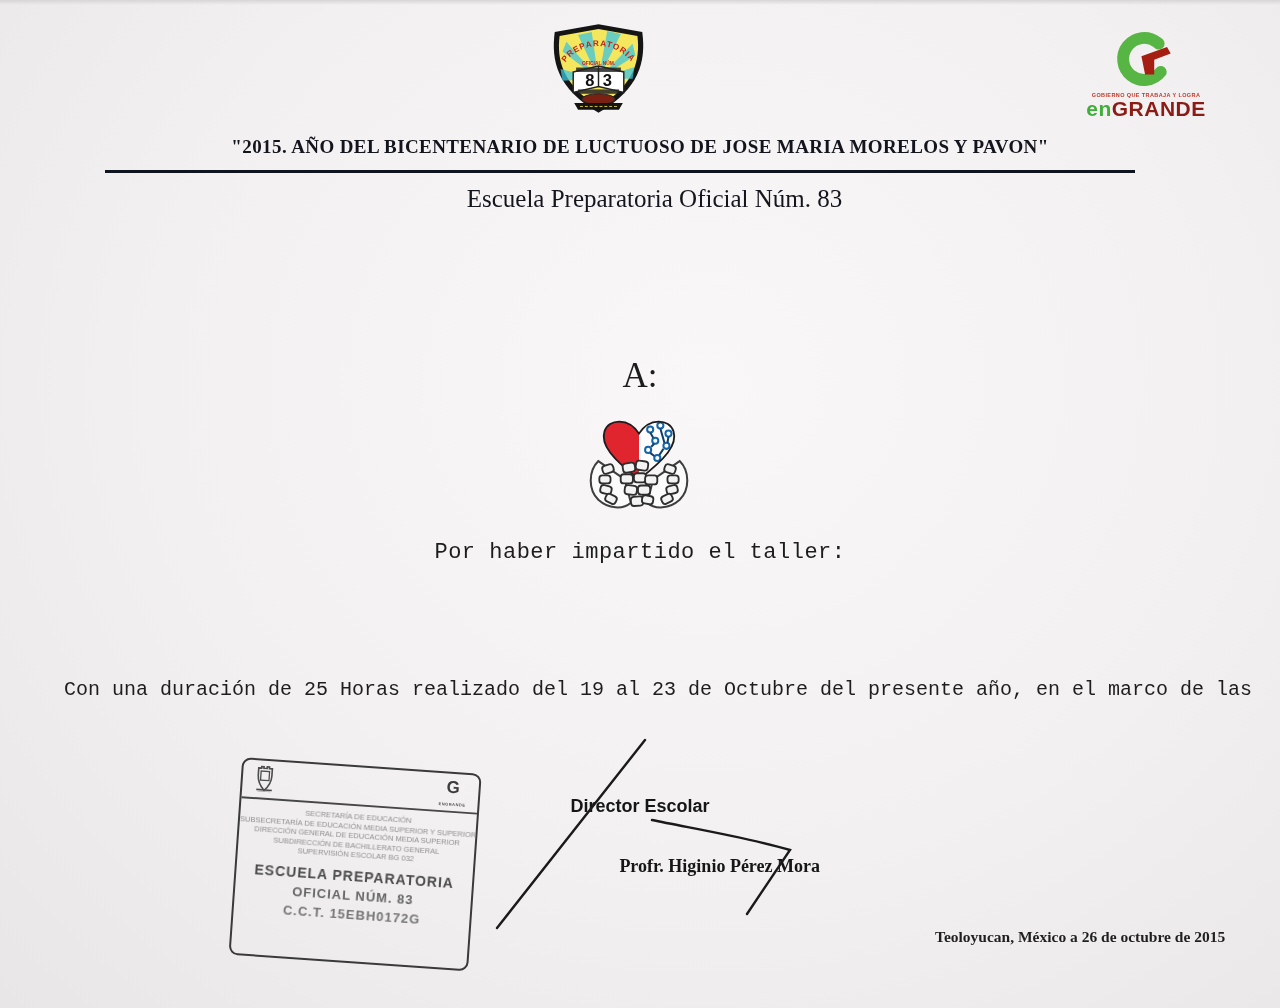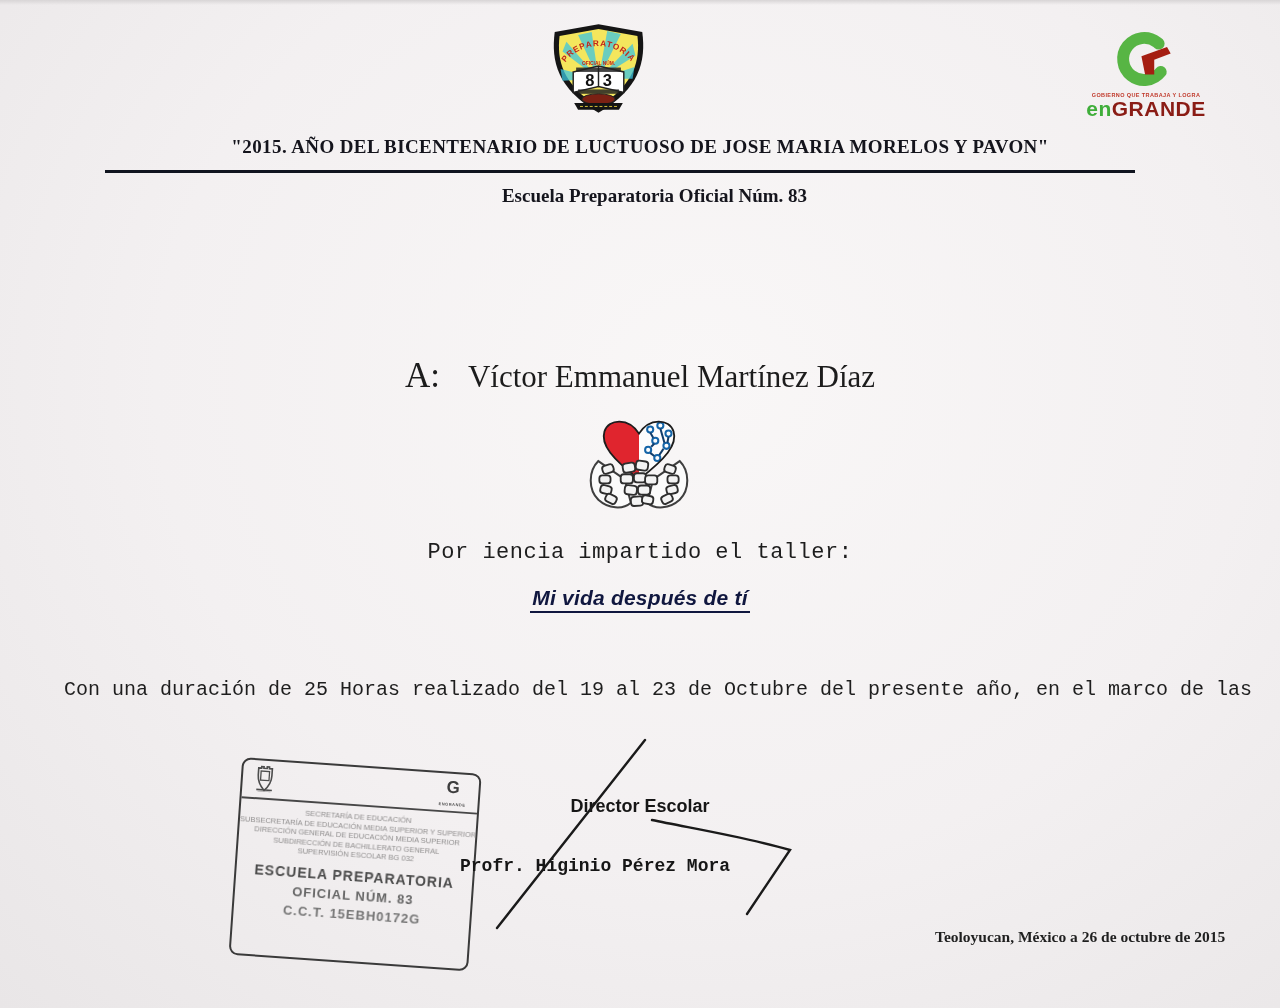--- a/index.html
+++ b/index.html
@@ -30,21 +30,21 @@
   .eng-slogan{font-family:"Liberation Sans", sans-serif;font-size:5.5px;font-weight:bold;
     color:#c0392b;letter-spacing:.4px;margin-top:2px;white-space:nowrap;}
   .eng-word{font-family:"Liberation Sans", sans-serif;font-weight:bold;font-size:21px;
     letter-spacing:.5px;line-height:22px;}
   .eng-word .en{color:#3fae3a;}
   .eng-word .grande{color:#8a1c15;}
 
   .year-legend{top:136px;font-weight:bold;font-size:19px;letter-spacing:.4px;color:#14141c;}
   .divider{left:105px;top:170px;width:1030px;height:3px;background:#10141f;}
 
-  .school-name{top:185px;font-weight:bold;font-size:19px;color:#15151d;padding-left:29px;}
+  .school-name{top:185px;font-weight:normal;font-size:25px;color:#15151d;padding-left:29px;}
   .grants{top:218px;font-size:19px;}
 
   .title{top:258px;font-size:62px;letter-spacing:.34em;text-indent:.34em;color:#1b1b1b;}
 
   .recipient-row{top:356px;display:flex;justify-content:center;align-items:baseline;gap:28px;}
   .to-label{font-size:35px;}
   .recipient{font-size:31px;}
 
   .heart-wrap{left:578px;top:400px;}
 
@@ -75,22 +75,22 @@
   .stamp-school{margin-top:8px;text-align:center;font-family:"Liberation Sans", sans-serif;
     font-weight:bold;font-size:14px;letter-spacing:1px;color:#4c4c4c;filter:blur(.3px);}
   .stamp-official{text-align:center;font-family:"Liberation Sans", sans-serif;
     font-weight:bold;font-size:13px;letter-spacing:1px;color:#666;filter:blur(.45px);margin-top:4px;}
   .stamp-cct{text-align:center;font-family:"Liberation Sans", sans-serif;
     font-weight:bold;font-size:13px;letter-spacing:1px;color:#757575;filter:blur(.5px);margin-top:4px;}
 
   
   .sig-role{left:460px;top:796px;width:360px;text-align:center;
     font-family:"Liberation Sans", sans-serif;font-weight:bold;font-size:18px;color:#161616;}
-  .sig-name{left:460px;top:856px;width:360px;text-align:left;
-    font-family:Liberation Mono, monospace;font-weight:bold;font-size:18px;color:#161616;}
+  .sig-name{left:460px;top:856px;width:360px;text-align:right;
+    font-family:Liberation Serif, serif;font-weight:bold;font-size:18px;color:#161616;}
   .sig-strokes{left:460px;top:730px;pointer-events:none;}
 
   .place-date{left:935px;top:928px;width:300px;text-align:left;
     font-weight:600;font-size:15.5px;color:#1f1f1f;}
 </style>
 </head>
 <body>
 
 <div id="page">
 
@@ -140,21 +140,20 @@
   </div>
 
   <div class="cx year-legend">"2015. AÑO DEL BICENTENARIO DE LUCTUOSO DE JOSE MARIA MORELOS Y PAVON"</div>
   <div class="abs divider"></div>
 
   <div class="cx school-name">Escuela Preparatoria Oficial Núm. 83</div>
 
 
   <div class="cx recipient-row">
     <span class="to-label">A:</span>
-    <span class="recipient">Víctor Emmanuel Martínez Díaz</span>
   </div>
 
   <div class="abs heart-wrap">
     <svg width="122" height="114" viewBox="0 0 120 112">
       <defs>
         <clipPath id="clipL">
             <rect x="0" y="0" width="60" height="80"></rect>
           </clipPath>
         <clipPath id="clipR">
             <rect x="60" y="0" width="60" height="80"></rect>
@@ -204,25 +203,22 @@
         <rect x="55" y="72" width="12" height="9" rx="3"></rect>
         <rect x="66" y="74" width="12" height="9" rx="3"></rect>
         <rect x="46" y="84" width="12" height="9" rx="3" transform="rotate(6 52 88)"></rect>
         <rect x="59" y="84" width="12" height="9" rx="3"></rect>
         <rect x="52" y="95" width="12" height="9" rx="3" transform="rotate(-4 58 99)"></rect>
         <rect x="63" y="94" width="11" height="8" rx="3" transform="rotate(10 68 98)"></rect>
       </g>
     </svg>
   </div>
 
-  <div class="cx mono reason">Por iencia impartido el taller:</div>
-
-  <div class="cx workshop-wrap">
-    <span class="workshop">Mi vida después de tí</span>
-  </div>
+  <div class="cx mono reason">Por haber impartido el taller:</div>
+
 
   <div class="cx mono details1">Con una duración de 25 Horas realizado del 19 al 23 de Octubre del presente año, en el marco de las</div>
 
   <div class="abs stamp">
     <div class="stamp-head">
       <span>
         <svg width="20" height="26" viewBox="0 0 60 80">
           <path d="M9 8 h9 v-5 h7 v5 h10 v-5 h7 v5 h9 v22 c0 21 -9 34 -21 46 c-12 -12 -21 -25 -21 -46 Z" fill="none" stroke="#4d4d4d" stroke-width="5"></path>
           <rect x="17" y="17" width="26" height="28" fill="none" stroke="#4d4d4d" stroke-width="4"></rect>
           <rect x="6" y="72" width="48" height="5" fill="#4d4d4d"></rect>

